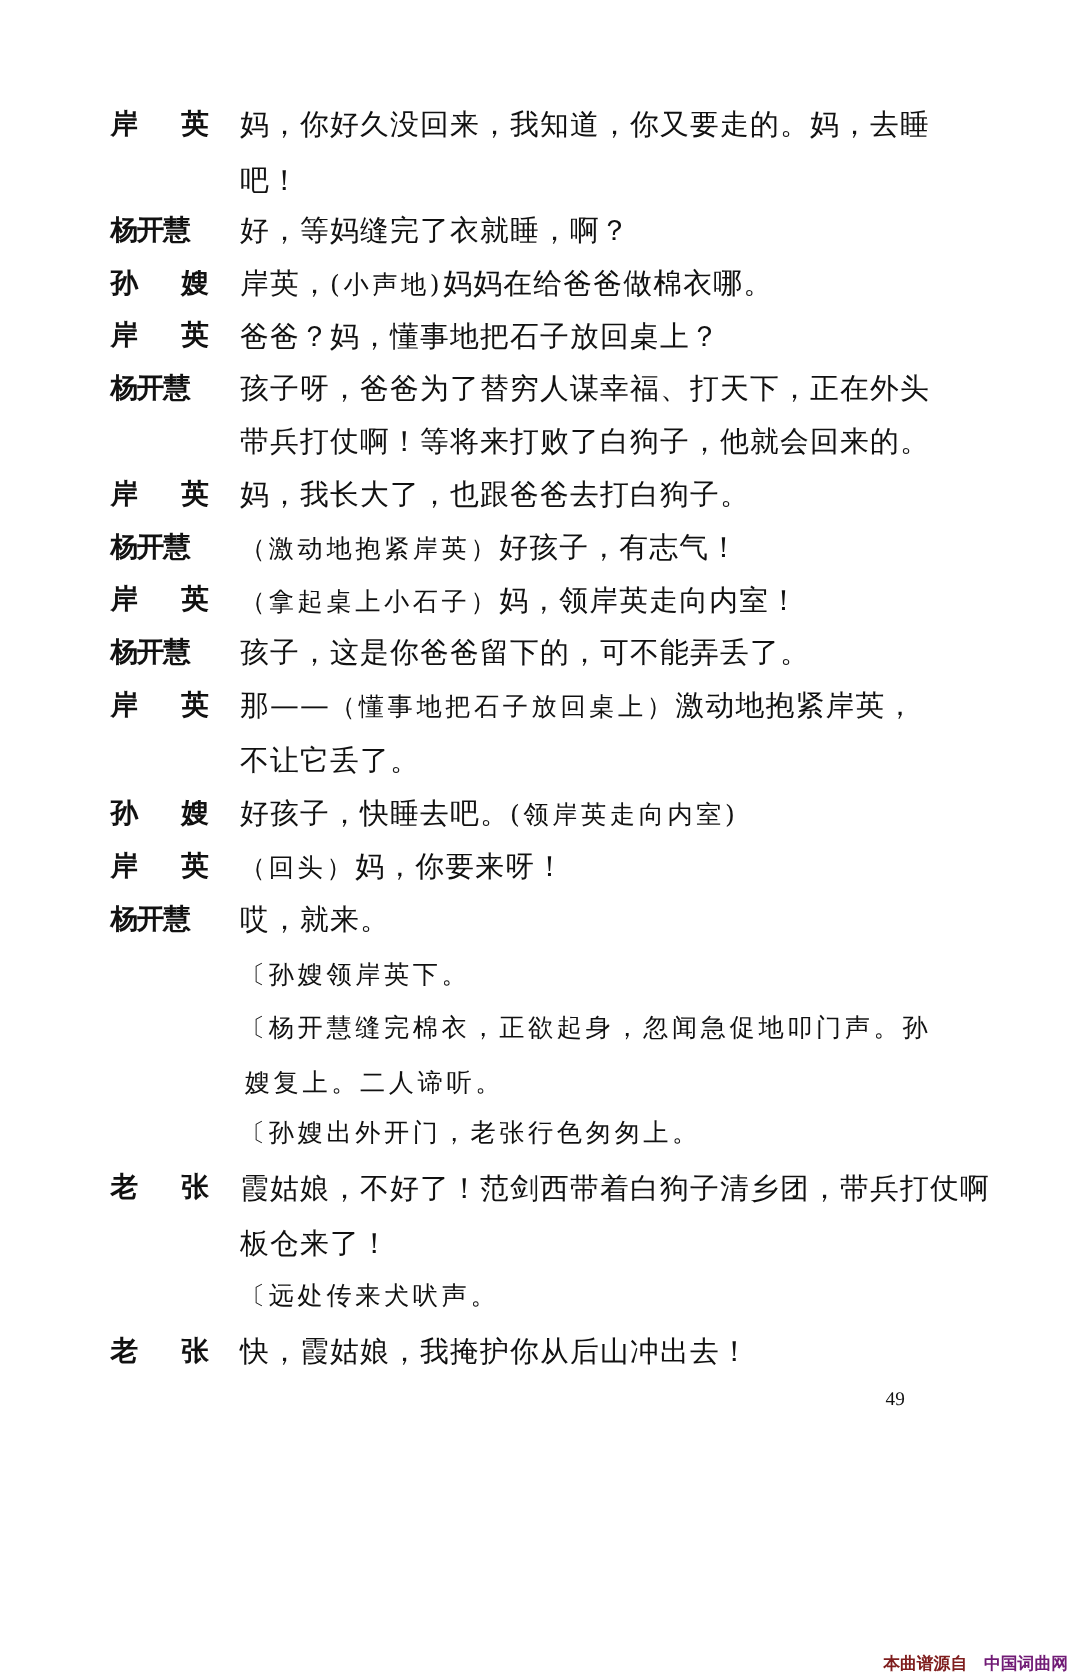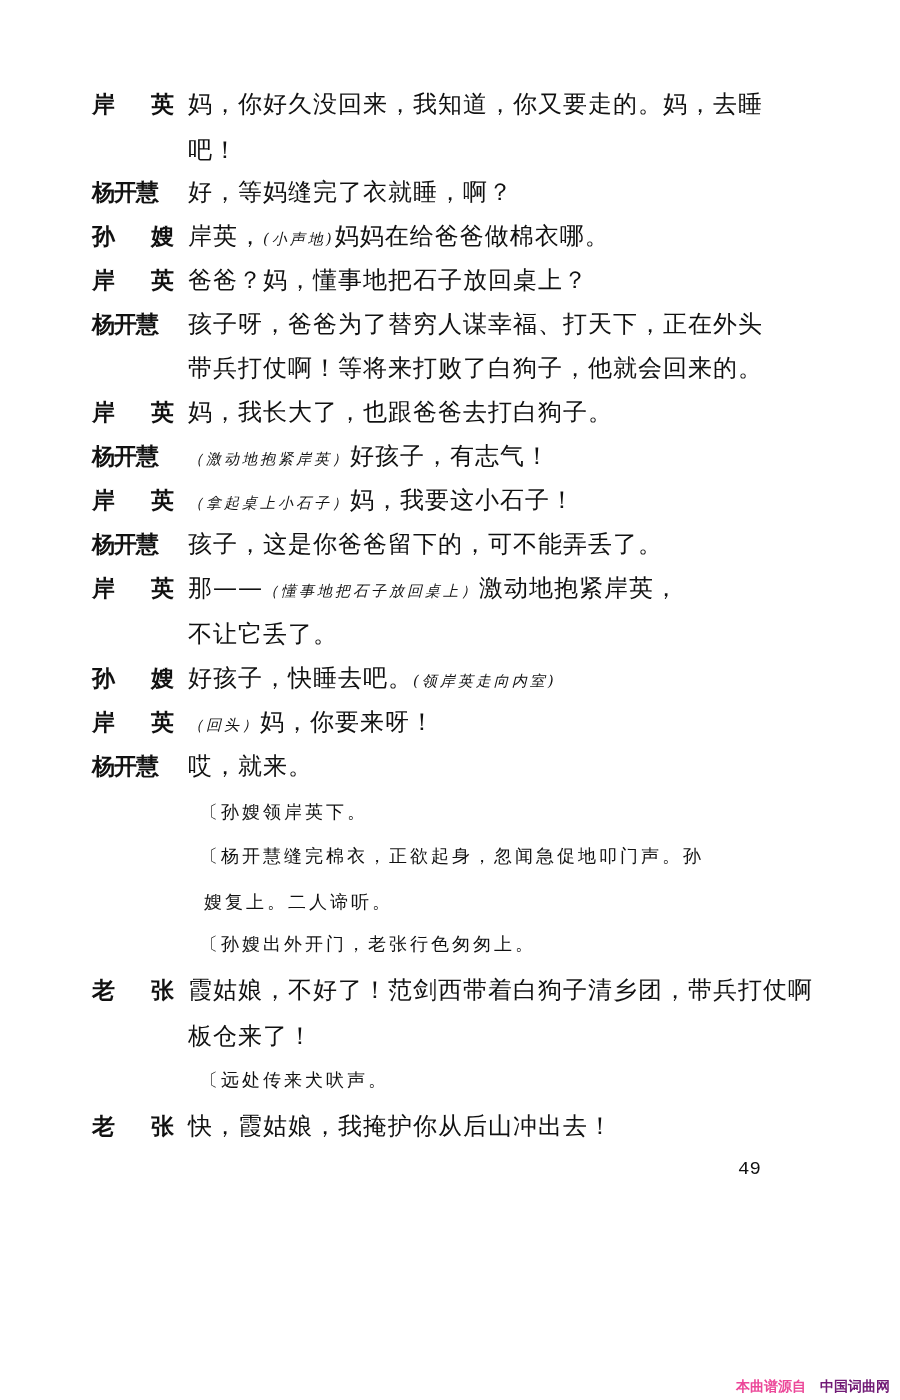--- a/index.html
+++ b/index.html
@@ -36,54 +36,53 @@
       font-family: "DejaVu Sans", "Liberation Sans", sans-serif;
       font-weight: bold;
       font-size: 23px;
       letter-spacing: 0;
       display: flex;
       justify-content: space-between;
     }
     .speaker.three { justify-content: flex-start; letter-spacing: -1px; }
     .speech {
       position: absolute;
-      left: 188px;
+      left: 200px;
       letter-spacing: 1px;
       text-align: center;
     }
     .direction {
-      font-size: 15px;
+      font-size: 21px;
       letter-spacing: 3px;
-      font-style: italic;
     }
     .stage {
       position: absolute;
       left: 200px;
-      font-size: 18px;
+      font-size: 21px;
       letter-spacing: 3px;
     }
     .stage.indent { left: 204px; text-align: center; }
     .page-number {
       position: absolute;
       left: 738px;
       top: 1158px;
-      font-family: Liberation Mono, monospace;
-      font-size: 19px;
+      font-family: Liberation Serif, serif;
+      font-size: 16px;
     }
     .watermark {
       position: absolute;
       right: 10px;
       bottom: 4px;
       font-family: "DejaVu Sans", "Liberation Sans", sans-serif;
       font-weight: bold;
       font-size: 14px;
       display: flex;
       gap: 14px;
     }
-    .wm-a { color: #ec4899; }
+    .wm-a { color: #7f1d1d; }
     .wm-b { color: #701a75; }
   </style>
 </head>
 <body>
 
 <div class="page">
 
   <div class="line" style="top:82px">
     <span class="speaker">
       <span>岸</span>
@@ -137,21 +136,21 @@
   <div class="line" style="top:434px">
     <span class="speaker three">杨开慧</span>
     <span class="speech"><span class="direction">（激动地抱紧岸英）</span><span>好孩子，有志气！</span></span>
   </div>
 
   <div class="line" style="top:478px">
     <span class="speaker">
       <span>岸</span>
       <span>英</span>
     </span>
-    <span class="speech"><span class="direction">（拿起桌上小石子）</span><span>妈，我要这小石子！</span></span>
+    <span class="speech"><span class="direction">（拿起桌上小石子）</span><span>妈，领岸英走向内室！</span></span>
   </div>
 
   <div class="line" style="top:522px">
     <span class="speaker three">杨开慧</span>
     <span class="speech">孩子，这是你爸爸留下的，可不能弄丢了。</span>
   </div>
 
   <div class="line" style="top:566px">
     <span class="speaker">
       <span>岸</span>

